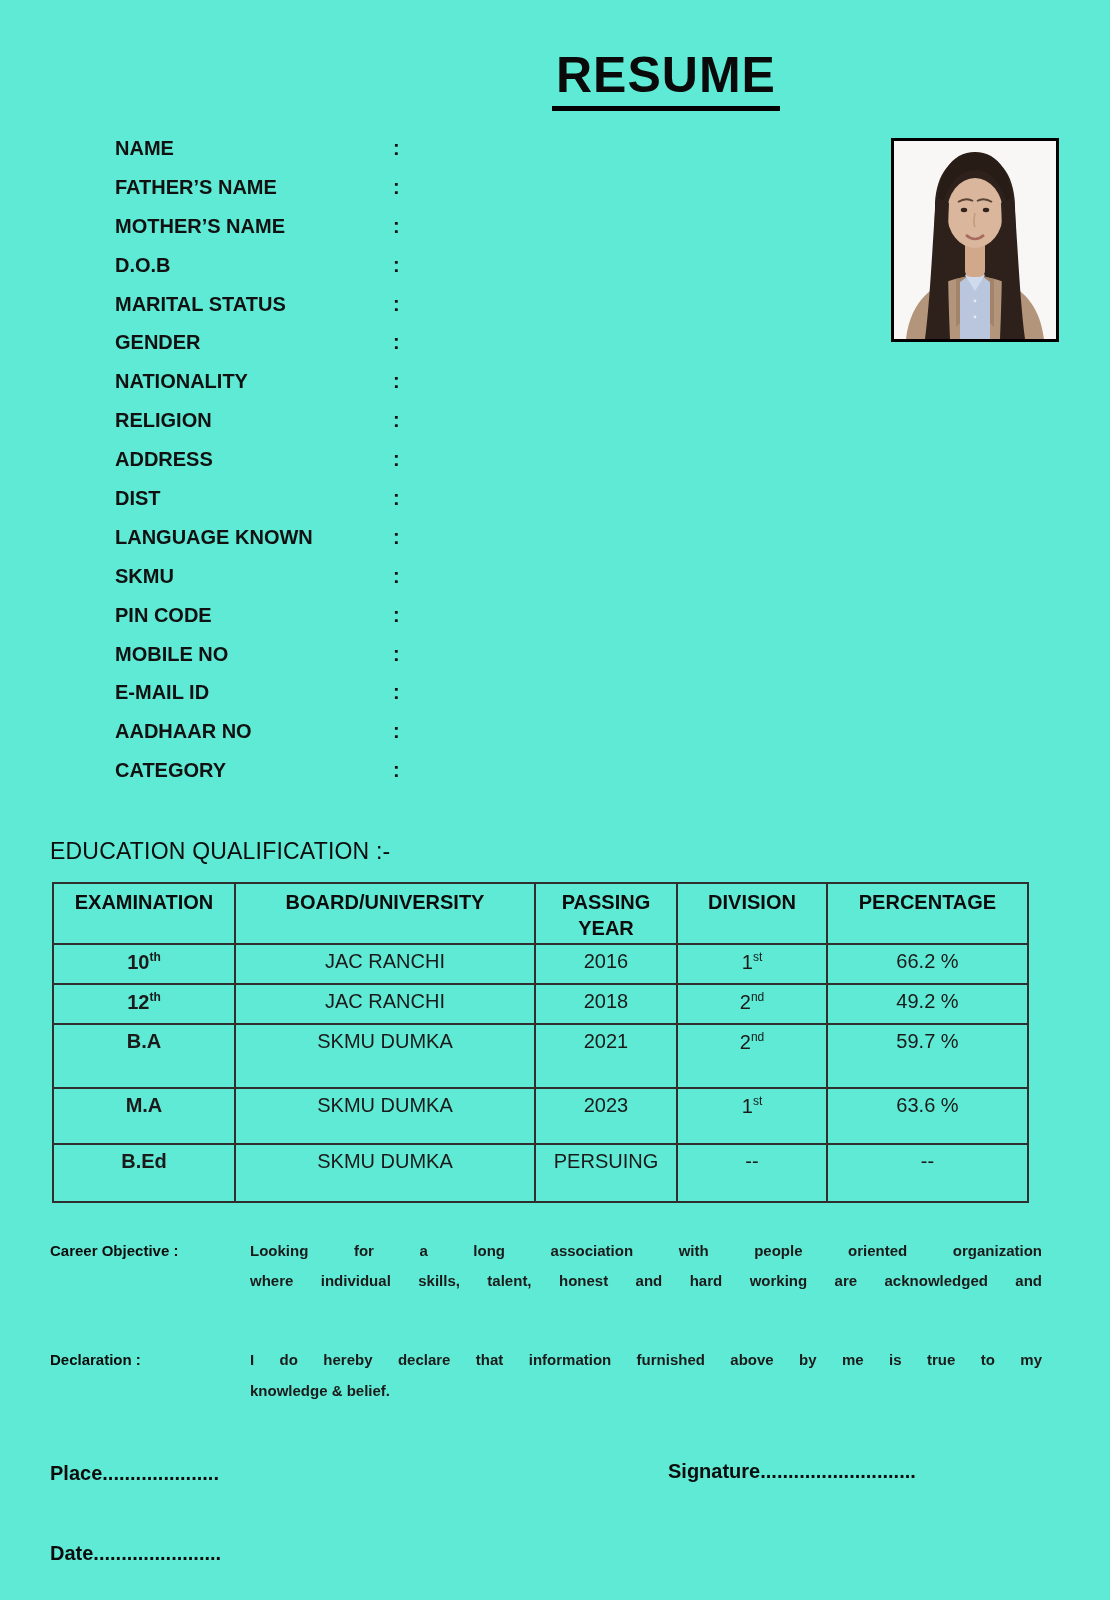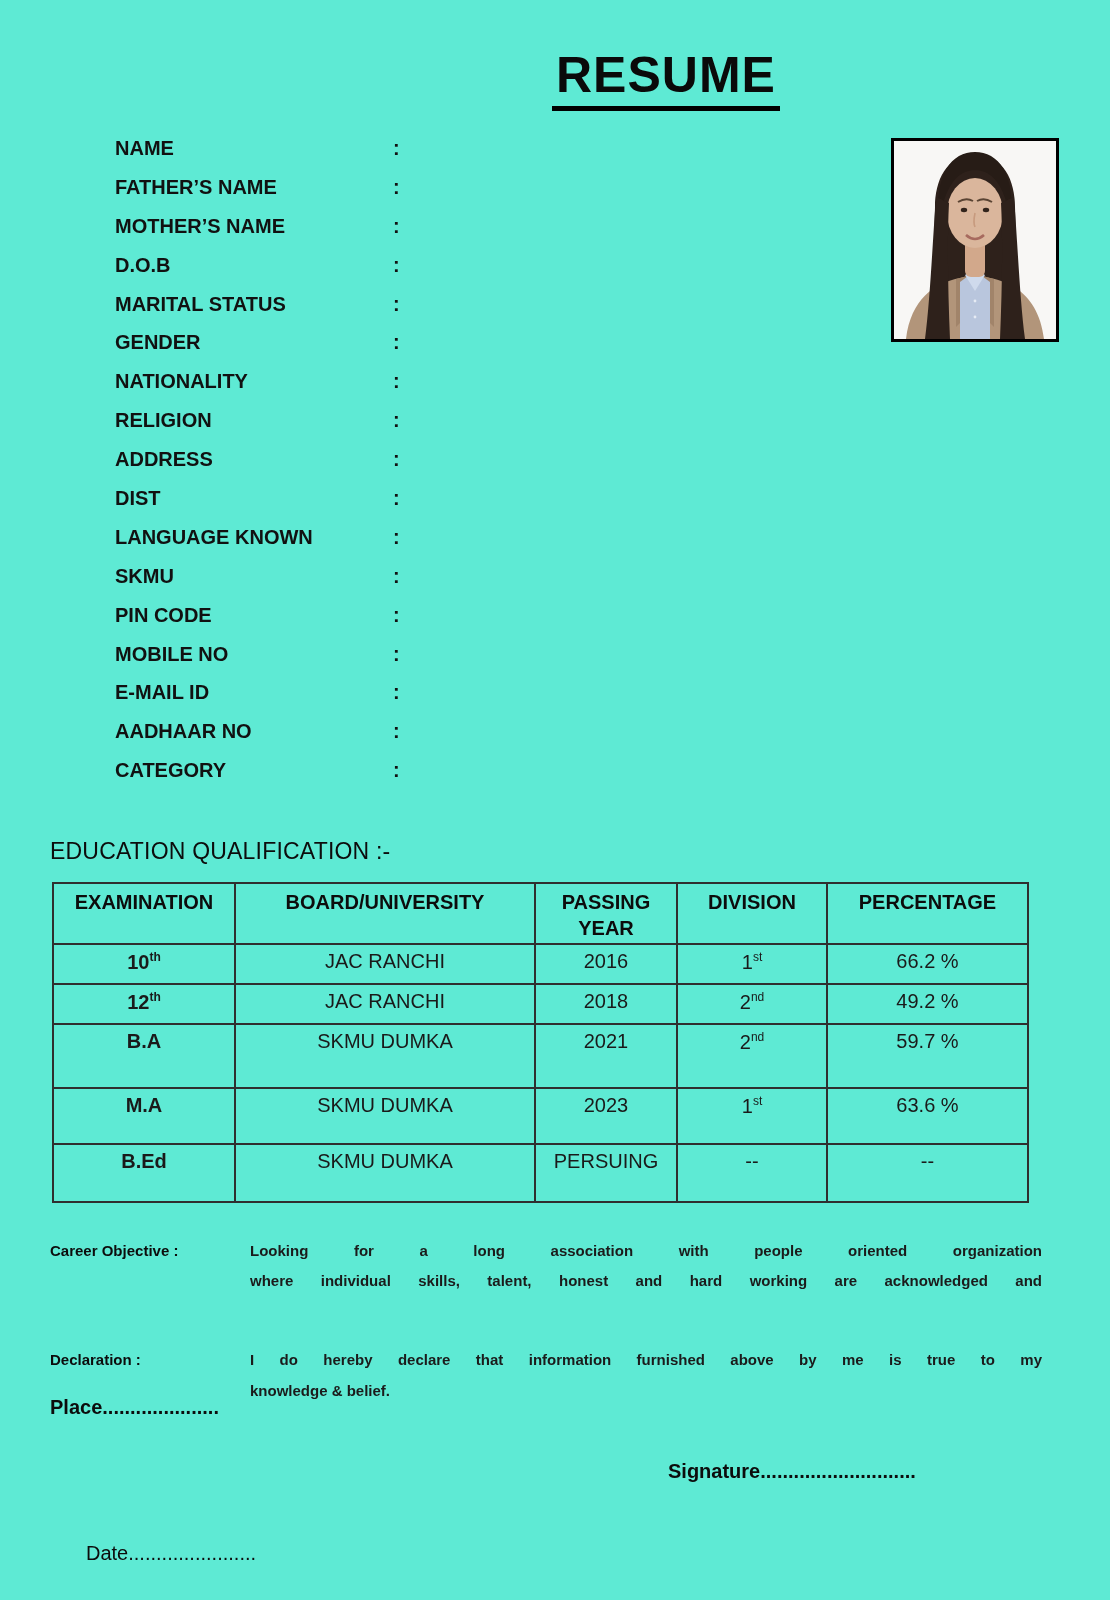--- a/index.html
+++ b/index.html
@@ -58,23 +58,23 @@
     position:absolute;left:50px;width:992px;display:flex;
     font-size:15px;line-height:30px;color:#1b1b1b;margin-top:8px;
   }
   .objective{top:1228px;}
   .declaration{top:1336px;line-height:31px;}
   .para-label{width:200px;flex-shrink:0;font-weight:bold;color:#0c0c0c;}
   .para-body{flex:1;font-weight:bold;}
   .jline{text-align:justify;text-align-last:justify;}
   .lline{text-align:left;}
   
-  .footer-place{position:absolute;left:50px;top:1396px;font-size:20px;font-weight:bold;color:#0c0c0c;}
+  .footer-place{position:absolute;left:50px;top:1462px;font-size:20px;font-weight:bold;color:#0c0c0c;}
   .footer-signature{position:absolute;left:668px;top:1460px;font-size:20px;font-weight:bold;color:#0c0c0c;}
-  .footer-date{position:absolute;left:50px;top:1542px;font-size:20px;font-weight:normal;color:#0c0c0c;margin-left:36px;}
+  .footer-date{position:absolute;left:50px;top:1542px;font-size:20px;font-weight:bold;color:#0c0c0c;}
 </style>
 </head>
 <body>
 
 <div class="page">
 
   <h1 class="title">RESUME</h1>
 
   <div class="photo">
     <svg viewBox="0 0 162 198" preserveAspectRatio="xMidYMid slice">

